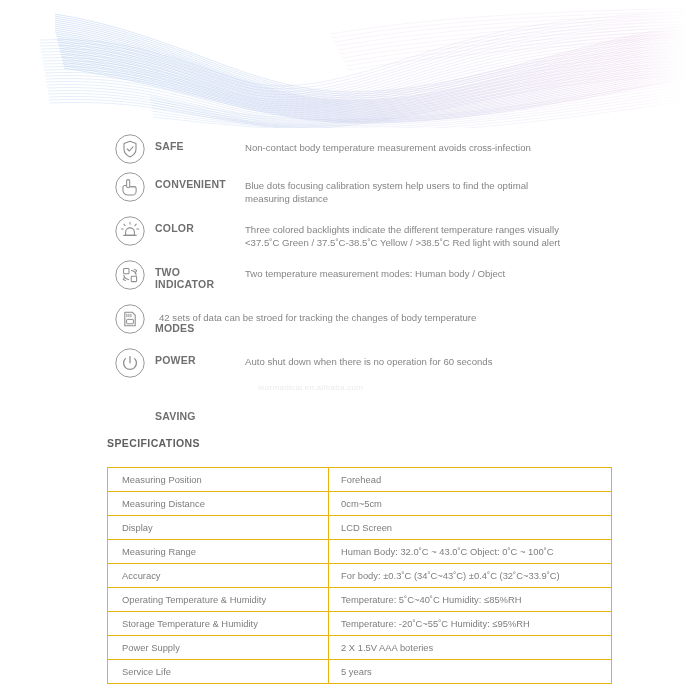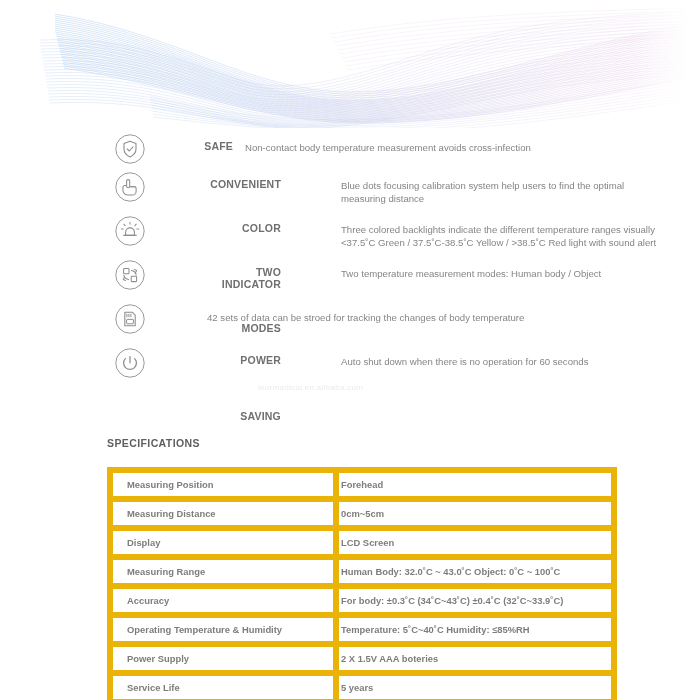--- a/index.html
+++ b/index.html
@@ -36,36 +36,36 @@
     left: 0;
     top: 132px;
     width: 690px;
   }
   .feature-row {
     display: flex;
     align-items: flex-start;
     height: 38px;
     margin-bottom: 0;
   }
-  .feature-row.tall { height: 44px; gap: 48px; }
+  .feature-row.tall { height: 44px; }
 
   .feature-icon {
     width: 34px;
     height: 34px;
     margin-left: 113px;
     flex: 0 0 34px;
     position: relative;
   }
   .feature-icon svg { display: block; }
 
   .feature-label {
     width: 78px;
     flex: 0 0 78px;
     margin-left: 8px;
-    text-align: right;
+    text-align: left;
     font-size: 10.5px;
     font-weight: bold;
     letter-spacing: 0.2px;
     color: #6f6f6f;
     line-height: 11.5px;
     padding-top: 9px;
   }
   .feature-label .l2 { display: block; margin-top: 44px; }
 
   .feature-desc {
@@ -92,32 +92,31 @@
     letter-spacing: 0.4px;
     margin-bottom: 18px;
   }
   #spec-table {
     border-collapse: collapse;
     width: 476px;
     border: 1px solid #dcdcdc;
     table-layout: fixed;
   }
   #spec-table td {
-    border: 6px solid #eab308;
+    border: 1px solid #eab308;
     height: 23px;
     font-size: 9.4px;
     color: #7d7d7d;
     padding: 0 0 0 14px;
     vertical-align: middle;
     white-space: nowrap;
     overflow: hidden;
-    font-weight: bold;
   }
   #spec-table td.spec-key { width: 206px; }
-  #spec-table td.spec-val { width: 270px; padding-left: 2px; }
+  #spec-table td.spec-val { width: 270px; padding-left: 12px; }
 
   
   #watermark {
     position: absolute;
     left: 258px;
     top: 383px;
     font-size: 8px;
     color: #ecebe9;
     letter-spacing: 0.3px;
     pointer-events: none;
@@ -378,20 +377,24 @@
         </tr>
         <tr>
           <td class="spec-key">Accuracy</td>
           <td class="spec-val">For body:  ±0.3˚C (34˚C~43˚C)      ±0.4˚C (32˚C~33.9˚C)</td>
         </tr>
         <tr>
           <td class="spec-key">Operating Temperature &amp; Humidity</td>
           <td class="spec-val">Temperature: 5˚C~40˚C      Humidity: ≤85%RH</td>
         </tr>
         <tr>
+          <td class="spec-key">Storage Temperature &amp; Humidity</td>
+          <td class="spec-val">Temperature: -20˚C~55˚C      Humidity: ≤95%RH</td>
+        </tr>
+        <tr>
           <td class="spec-key">Power Supply</td>
           <td class="spec-val">2 X 1.5V AAA boteries</td>
         </tr>
         <tr>
           <td class="spec-key">Service Life</td>
           <td class="spec-val">5 years</td>
         </tr>
       </tbody>
   </table>
 </div>

